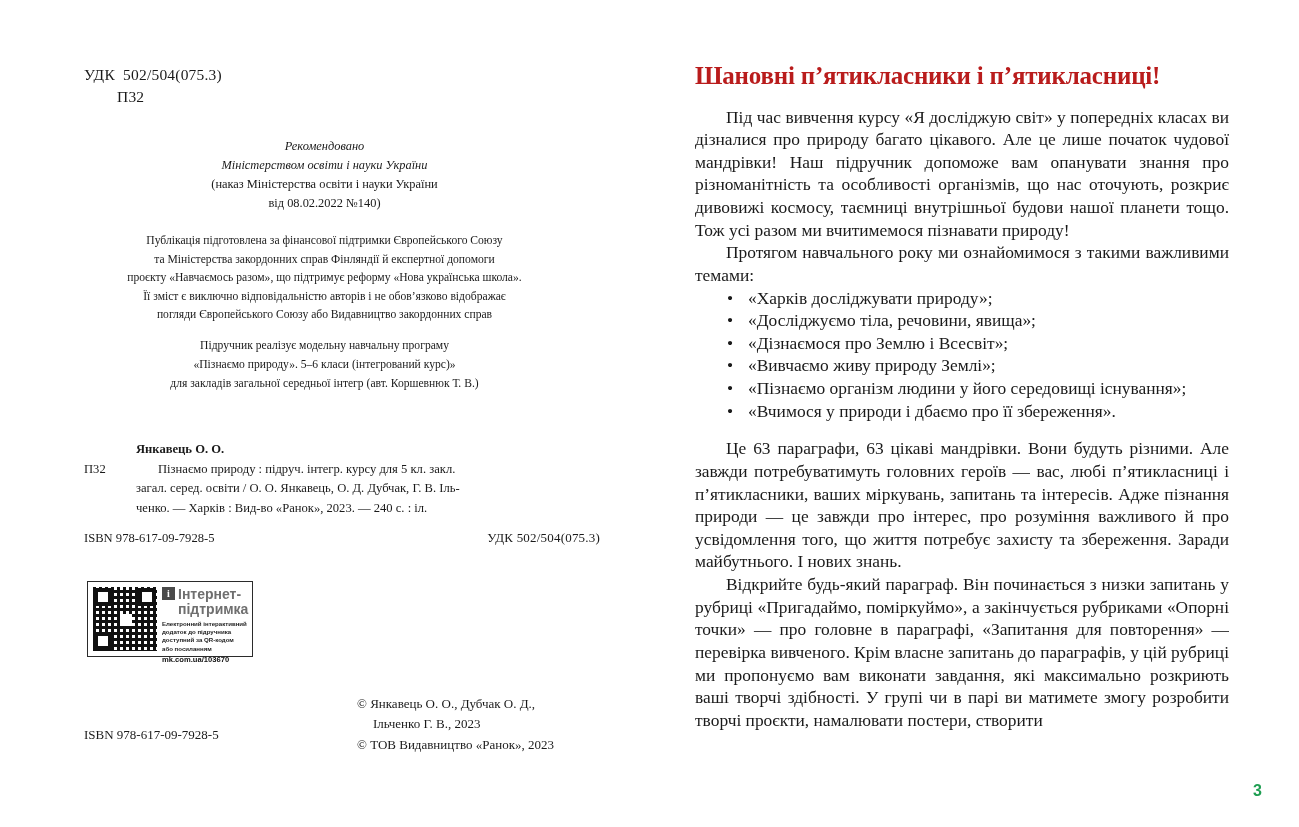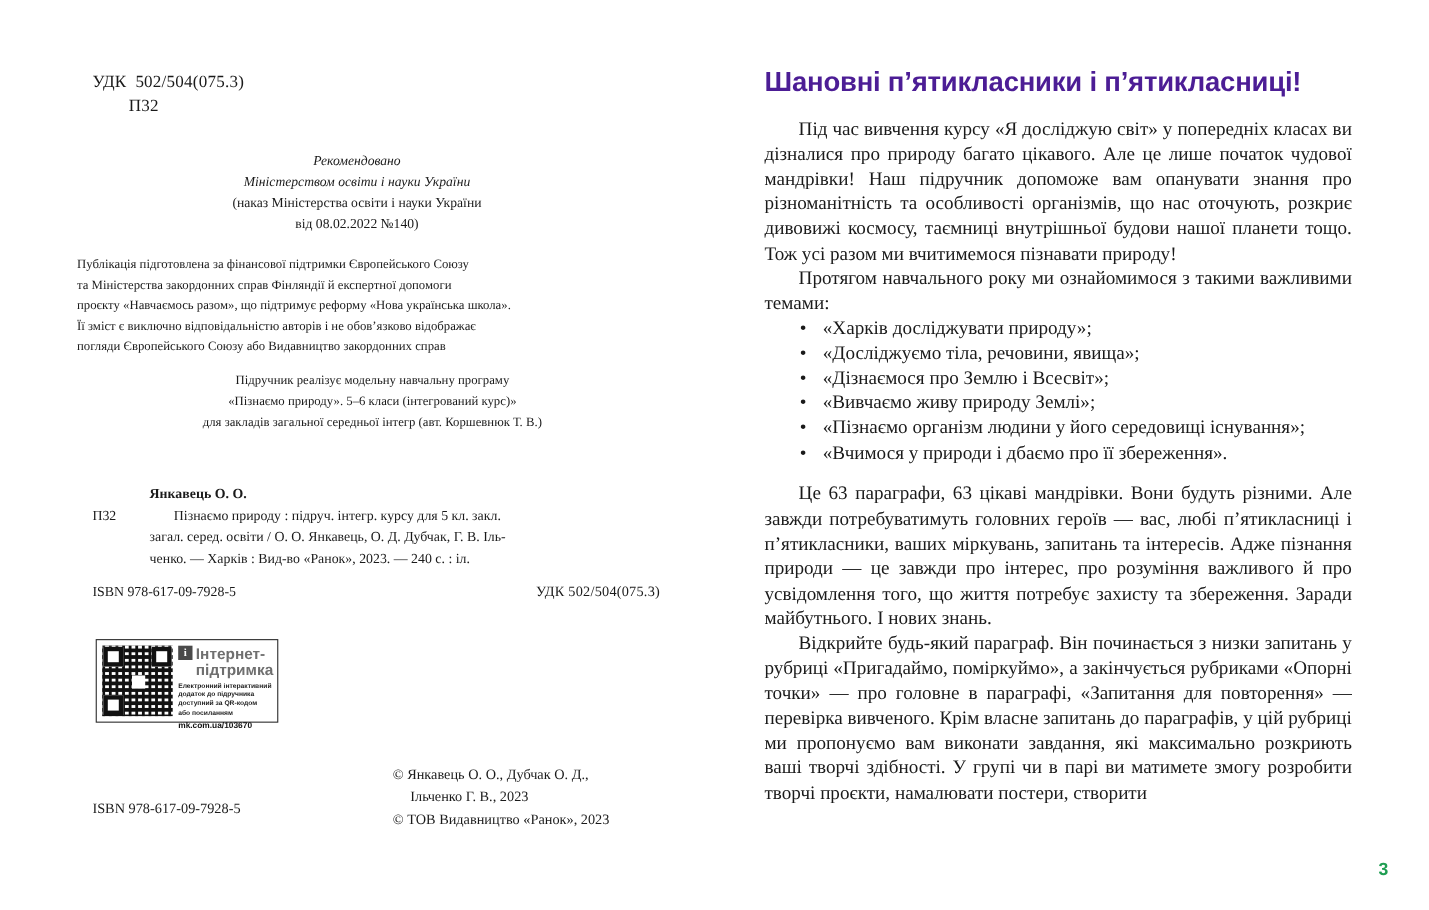--- a/index.html
+++ b/index.html
@@ -57,29 +57,30 @@
   }
   .recommend .ital {
     font-style: italic;
   }
 
   .support-note {
     position: absolute;
     left: 0;
     top: 232px;
     width: 649px;
+    text-align: center;
     font-size: 11.6px;
     line-height: 1.60;
     padding: 0 70px;
     box-sizing: border-box;
   }
 
   .program-note {
     position: absolute;
-    left: 14px;
+    left: 0;
     top: 337px;
     width: 649px;
     text-align: center;
     font-size: 11.6px;
     line-height: 1.62;
   }
 
   .biblio {
     position: absolute;
     left: 84px;
@@ -224,22 +225,22 @@
   }
 
   
   .intro-wrap {
     position: absolute;
     left: 46px;
     top: 62px;
     width: 534px;
   }
   .intro-title {
-    color: #4c1d95;
-    font-family: Liberation Sans, sans-serif;
+    color: #b91c1c;
+    font-family: Liberation Serif, serif;
     font-weight: bold;
     font-size: 25px;
     letter-spacing: -0.2px;
     margin: 0 0 16px 0;
     line-height: 1.1;
   }
   .intro-p {
     font-size: 17.4px;
     line-height: 1.30;
     text-align: justify;

